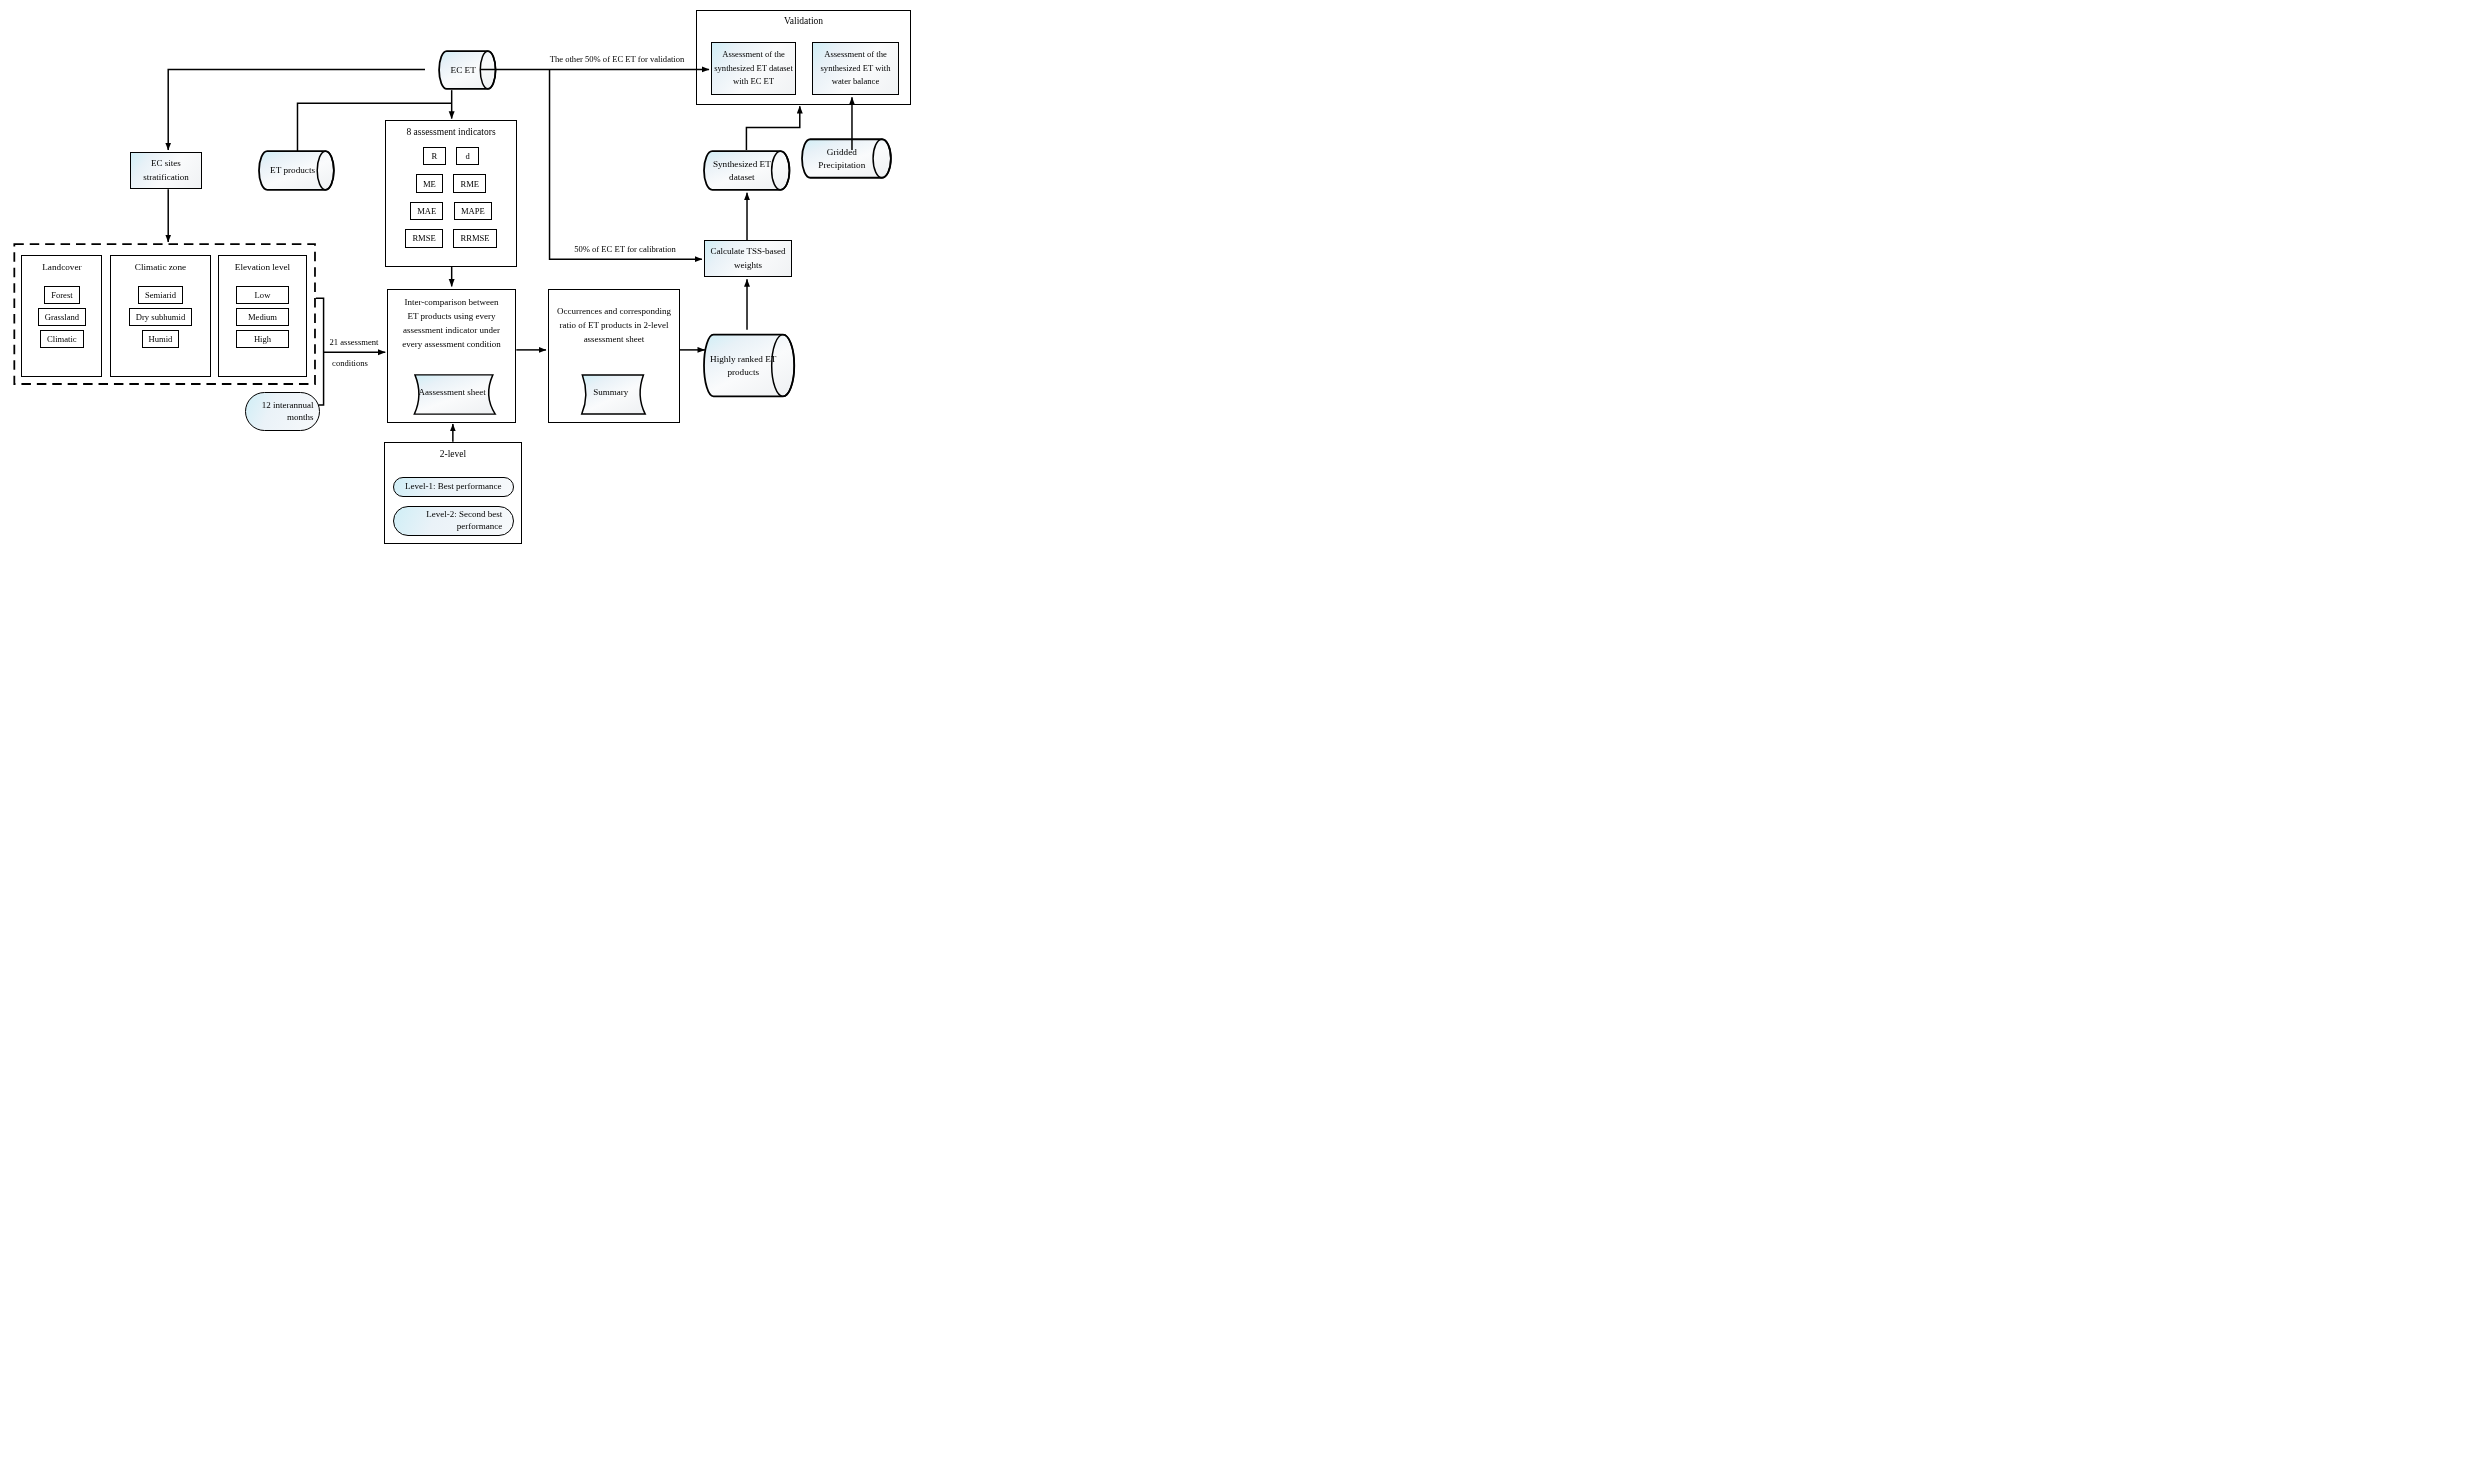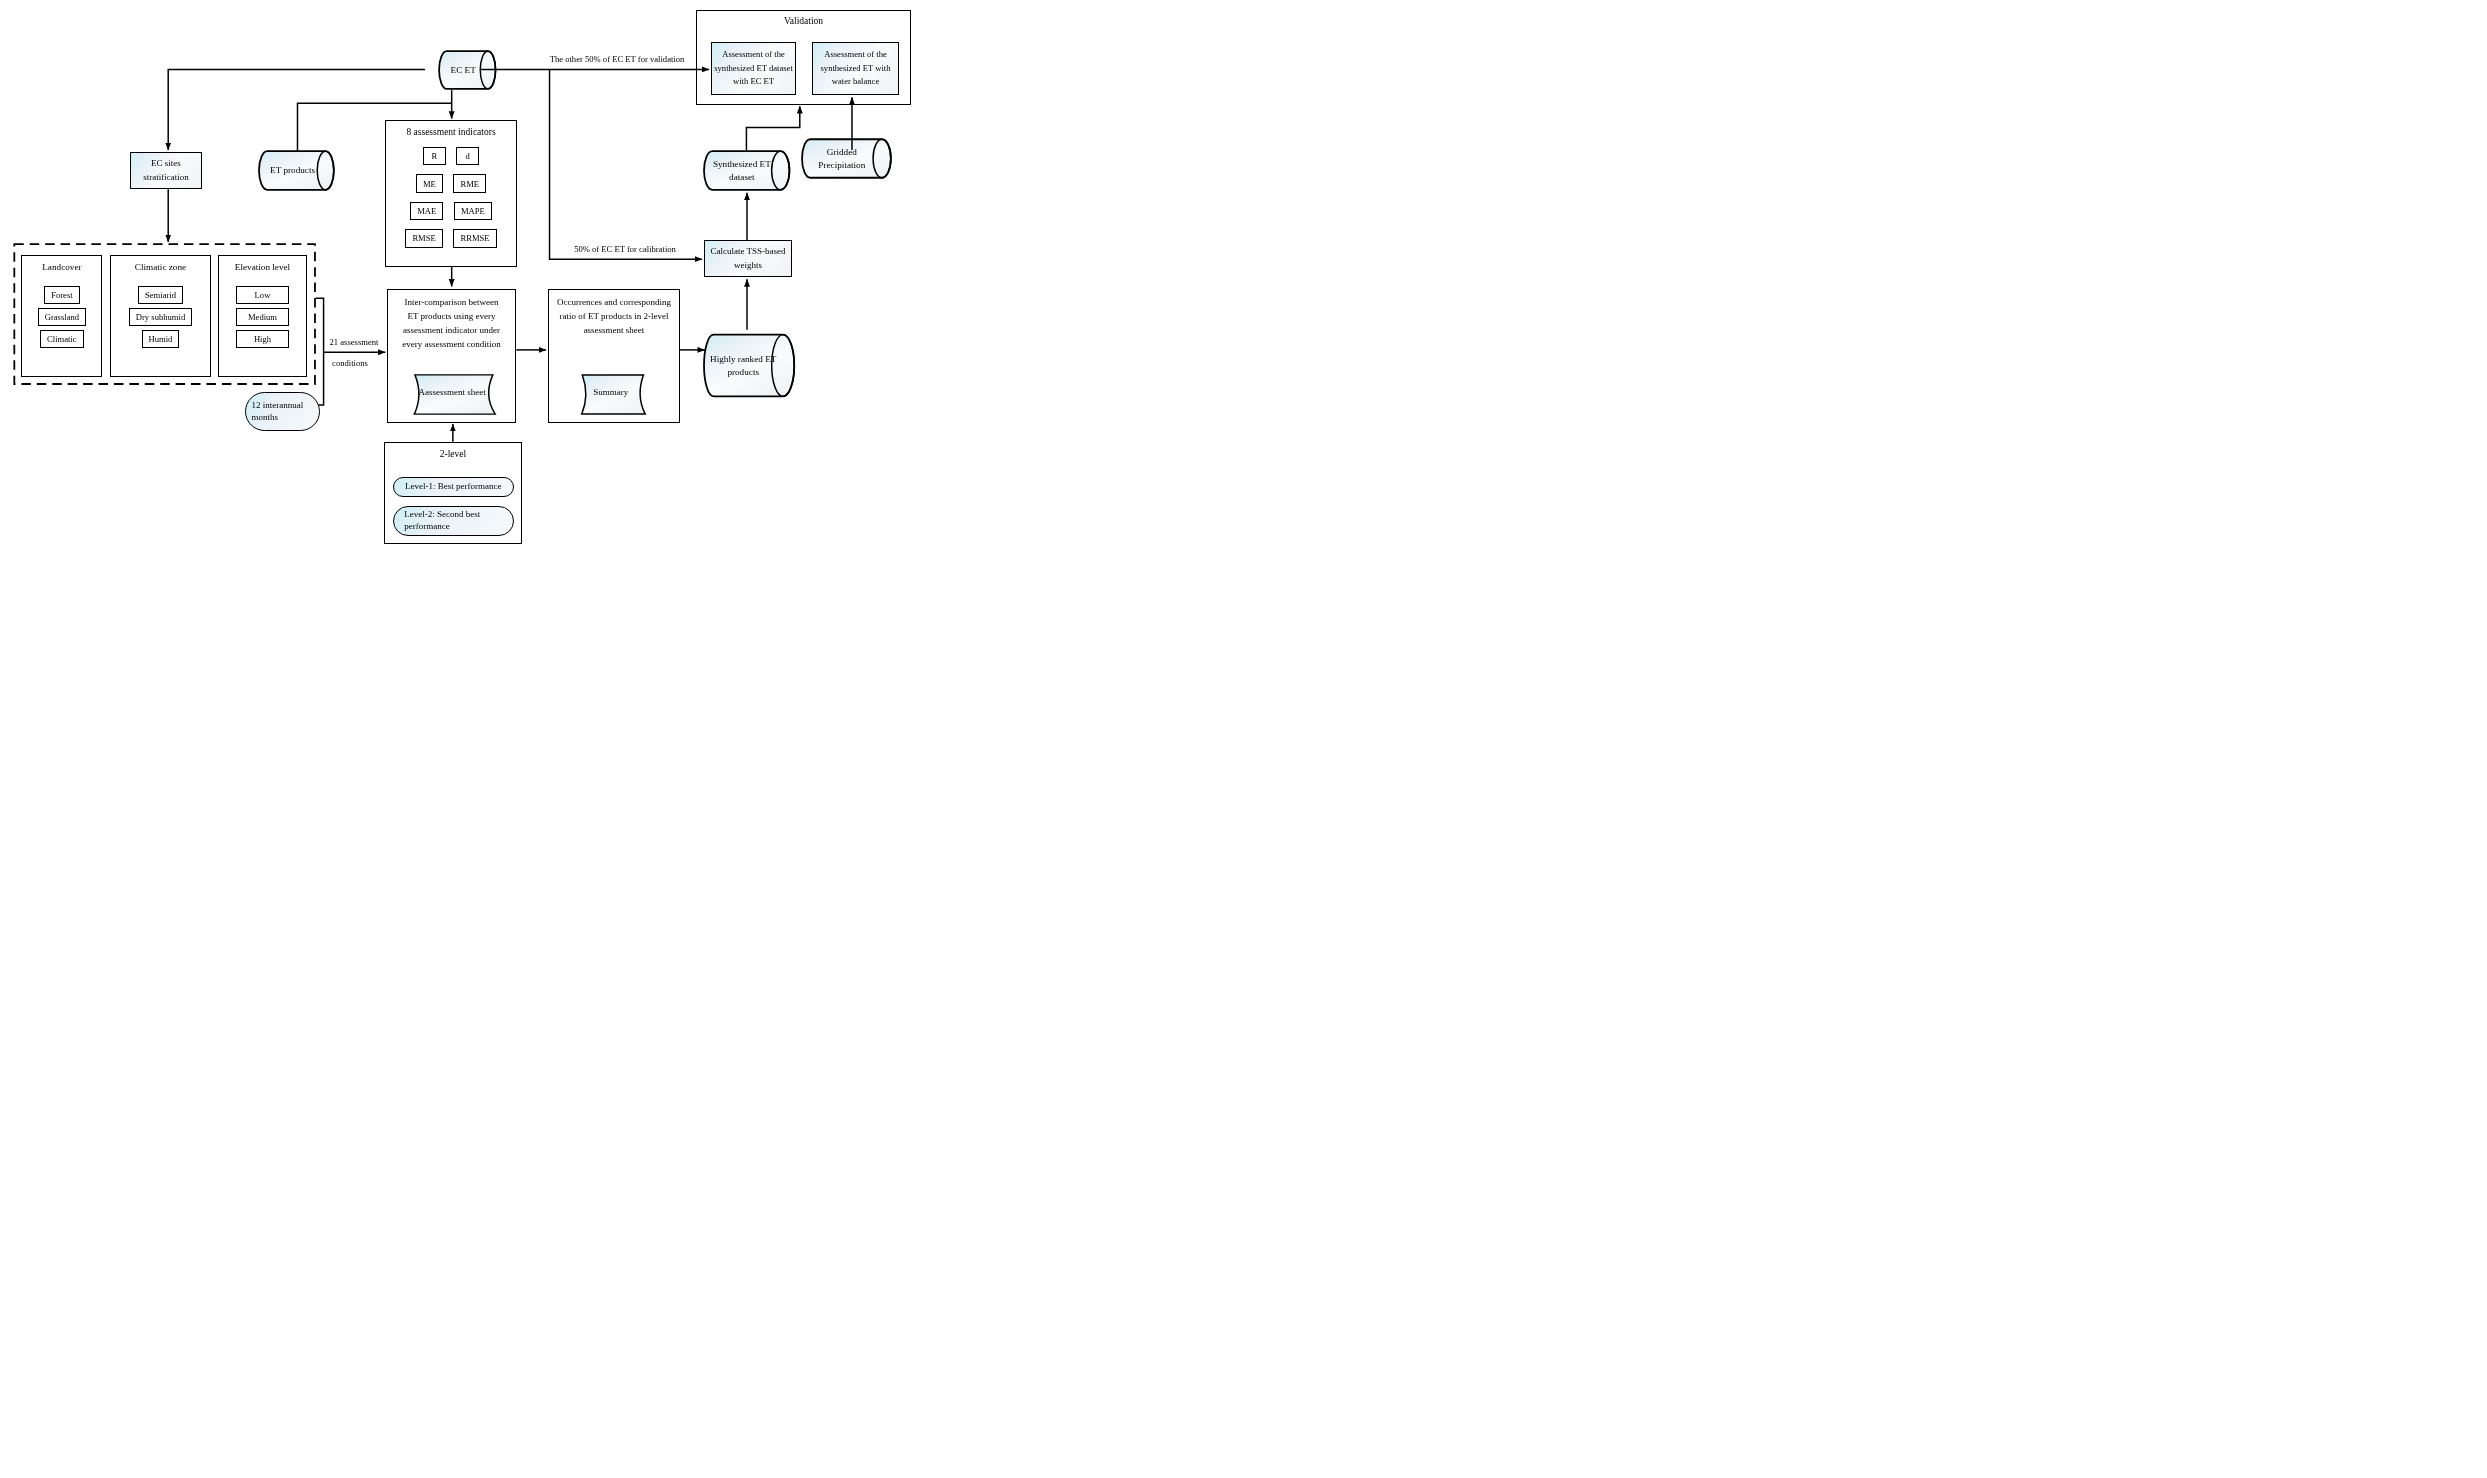--- a/index.html
+++ b/index.html
@@ -11,21 +11,21 @@
   .box{border:1.8px solid #000; background:#ffffff;}
   .grad{background:linear-gradient(128deg,#cfeef6 0%,#e8f1f7 22%,#fafbfc 55%,#f0f2f4 100%);}
   .center{display:flex;align-items:center;justify-content:center;text-align:center;}
   .coltop{display:flex;flex-direction:column;align-items:center;}
   .title{font-size:9.5px;}
   .txt{font-size:9px;line-height:1.55;}
   .chip{box-sizing:border-box;border:1.2px solid #000;background:#fff;display:flex;align-items:center;justify-content:center;
         text-align:center;padding:0 6px;height:18.4px;font-size:8.6px;min-width:22.6px;}
   .stadium{box-sizing:border-box;border:1.8px solid #000;border-radius:593px;
         background:linear-gradient(115deg,#cfeef6 0%,#eaf2f8 35%,#f7f9fb 100%);
-        display:flex;align-items:center;justify-content:center;text-align:left;font-size:9px;line-height:1.3;}
+        display:flex;align-items:center;justify-content:center;text-align:right;font-size:9px;line-height:1.3;}
   .cyl svg,.doc svg{position:absolute;inset:0;width:100%;height:100%;overflow:visible;}
   .cyl-label{position:absolute;inset:0;display:flex;align-items:center;justify-content:center;
         text-align:center;font-size:9.2px;line-height:1.35;}
   .doc-label{position:absolute;inset:0;display:flex;align-items:center;justify-content:center;
         text-align:center;font-size:9px;line-height:1.35;padding:0 8.3px 3.6px 6px;}
   .elabel{position:absolute;transform:translate(-50%,-50%);white-space:nowrap;font-size:8.6px;background:transparent;}
   #wires{position:absolute;left:0;top:0;z-index:6;pointer-events:none;}
   .node{z-index:3;}
   .grid{display:flex;flex-direction:column;gap:9px;margin-top:10px;}
   .grow{display:flex;justify-content:center;gap:10.7px;}
@@ -163,21 +163,21 @@
     <div class="txt" style="width:104px;text-align:center;margin-top:6px;">Inter-comparison between ET products using every assessment indicator under every assessment condition</div>
     <div class="doc" style="position:absolute;left:21.4px;bottom:6.5px;width:88px;height:43px;">
       <svg viewBox="0 0 148 72">
         <path d="M 10 3 L 141 3 C 131 25 131 47 145 69 L 9 69 C 19 47 19 25 10 3 Z" fill="url(#cylGrad)" stroke="#000" stroke-width="2.5"></path>
       </svg>
       <div class="doc-label">Aassessment sheet</div>
     </div>
   </div>
 
   <div class="node box coltop" style="left:548px;top:289px;width:132px;height:134px;">
-    <div class="txt" style="width:116px;text-align:center;margin-top:6px;">Occurrences and corresponding ratio of ET products in 2-level assessment sheet</div>
+    <div class="txt" style="width:116px;text-align:center;margin-top:15px;">Occurrences and corresponding ratio of ET products in 2-level assessment sheet</div>
     <div class="doc" style="position:absolute;left:28px;bottom:6.5px;width:70px;height:43px;">
       <svg viewBox="0 0 118 72">
         <path d="M 9 3 L 112 3 C 104 25 104 47 115 69 L 8 69 C 17 47 17 25 9 3 Z" fill="url(#cylGrad)" stroke="#000" stroke-width="2.5"></path>
       </svg>
       <div class="doc-label">Summary</div>
     </div>
   </div>
 
   <div class="node box coltop" style="left:384px;top:442px;width:138px;height:102px;">
     <div class="title" style="margin-top:6px;">2-level</div>

